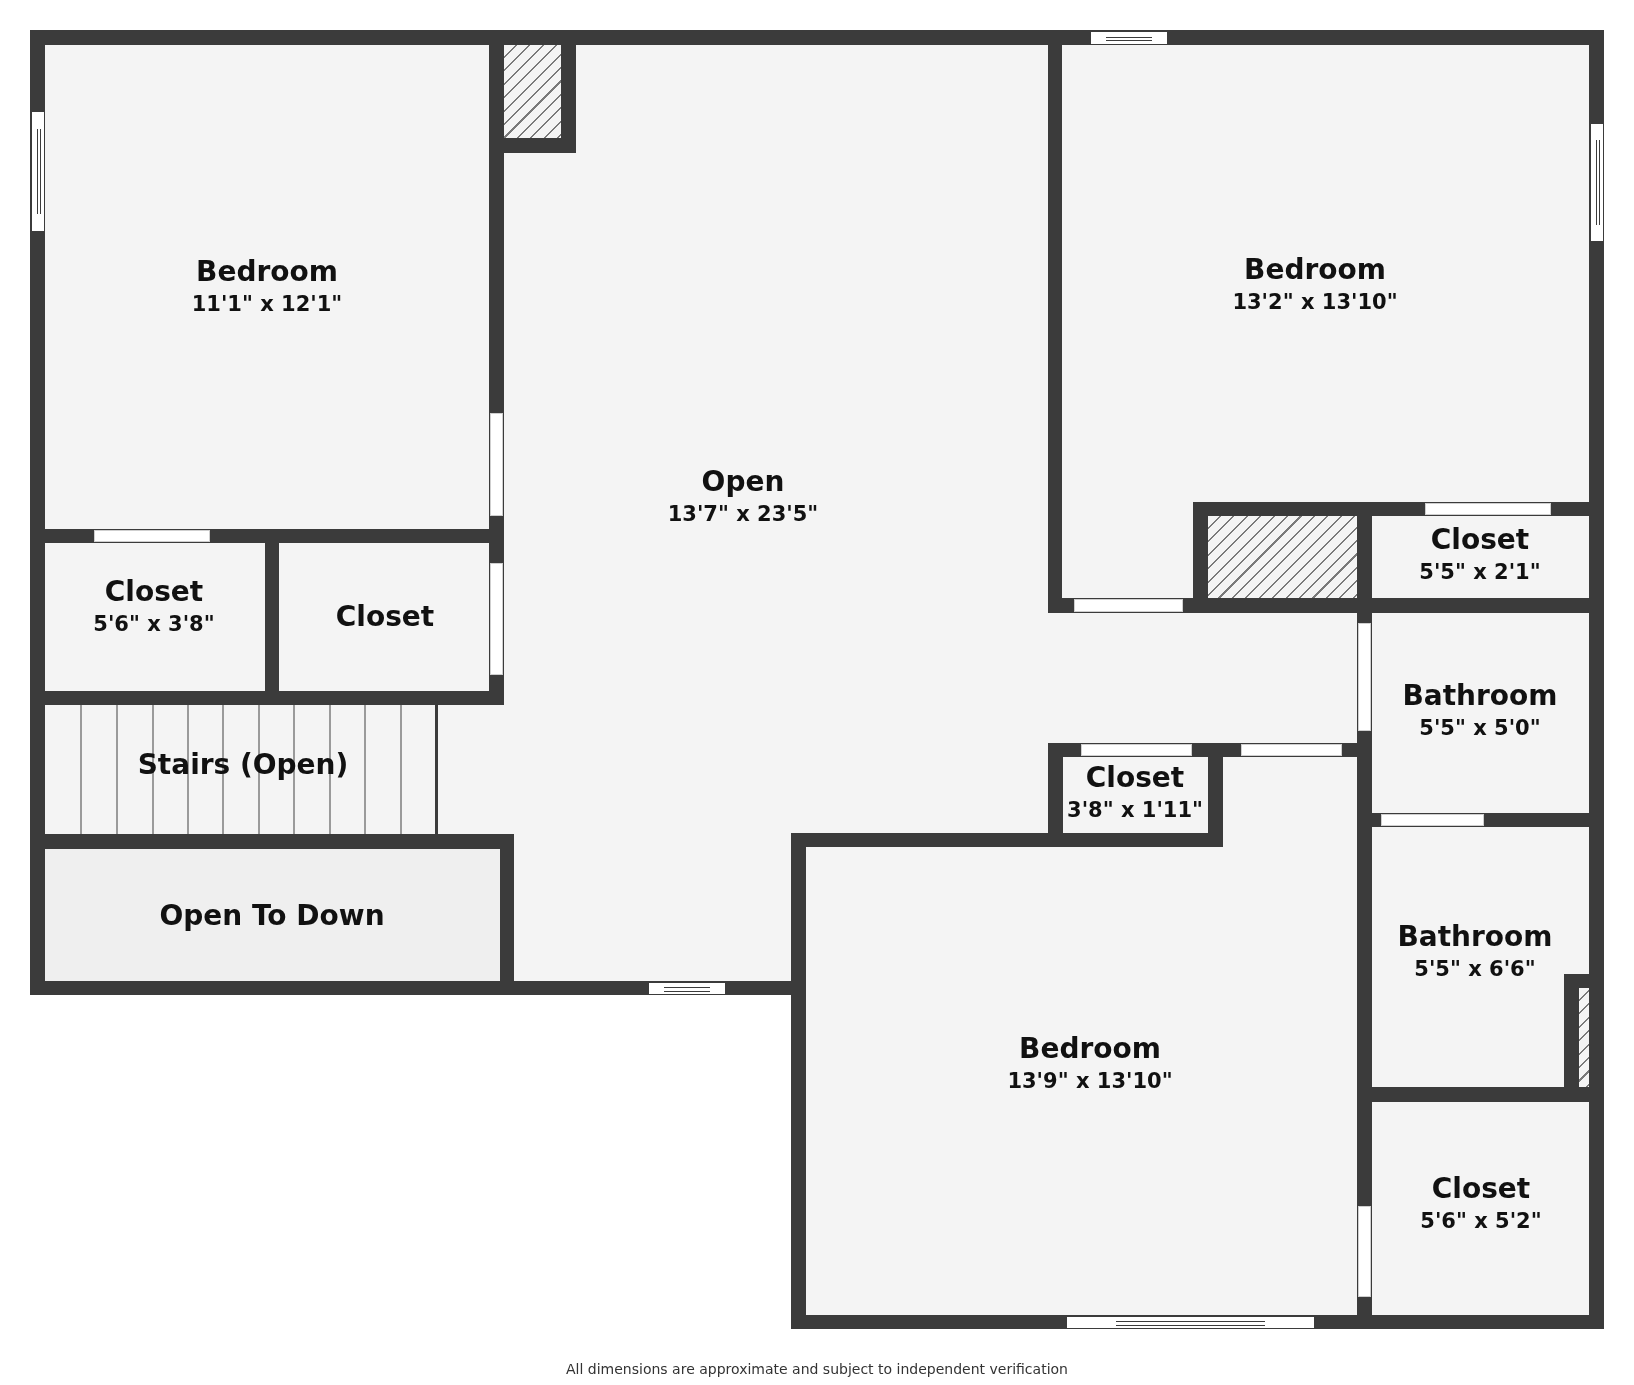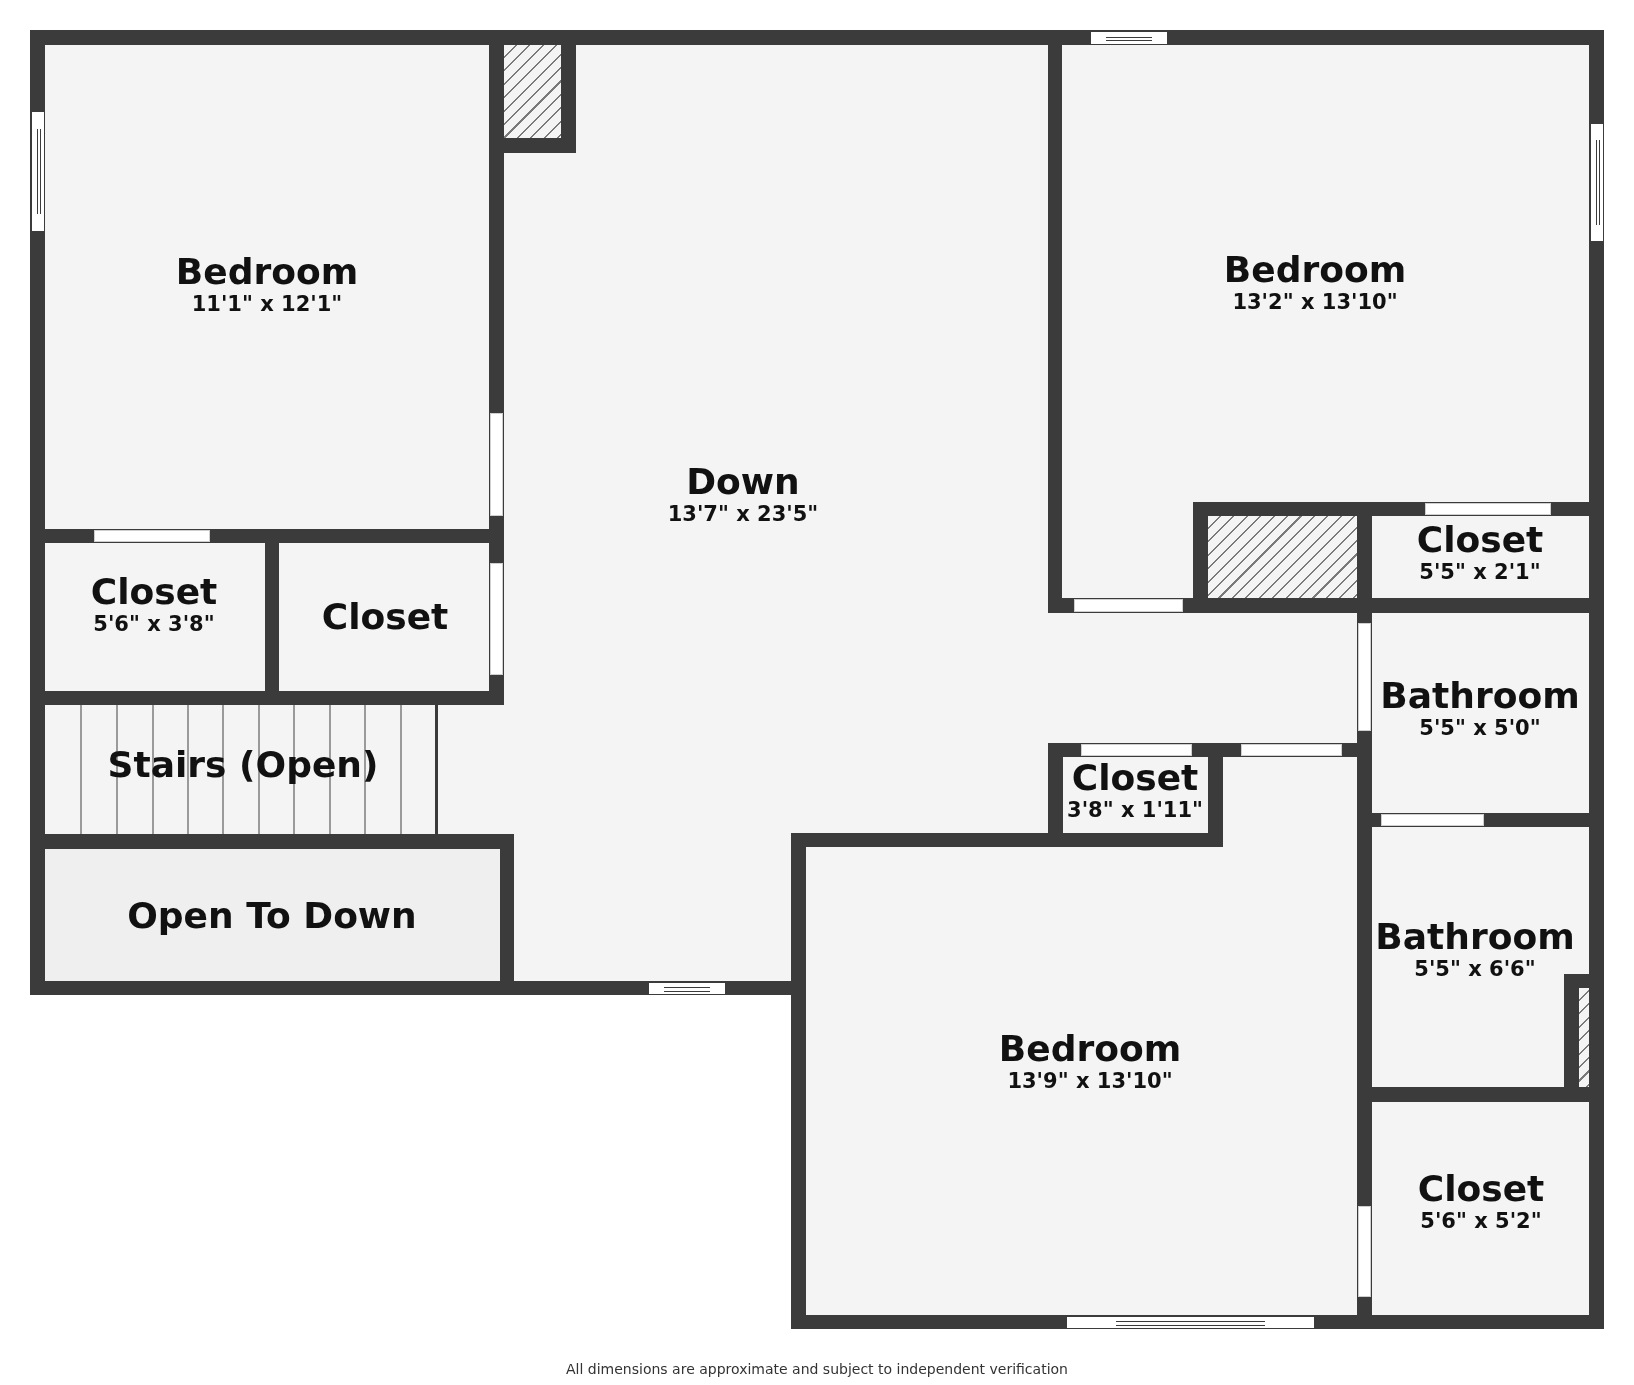--- a/index.html
+++ b/index.html
@@ -11,21 +11,21 @@
   .door { position:absolute; background:#ffffff; box-shadow: inset 0 0 0 1px #cfcfcf; }
   .win { position:absolute; background:#ffffff; border:1px solid #3b3b3b; box-sizing:border-box; }
   .win.h::before { content:""; position:absolute; left:20%; right:20%; top:40%; height:20%;
                    border-top:1px solid #3b3b3b; border-bottom:1px solid #3b3b3b; }
   .win.v::before { content:""; position:absolute; top:14%; bottom:14%; left:40%; width:20%;
                    border-left:1px solid #3b3b3b; border-right:1px solid #3b3b3b; }
   .hatch { position:absolute;
            background: repeating-linear-gradient(135deg, #f4f4f4 0, #f4f4f4 8px, #7a7a7a 8px, #7a7a7a 9.5px); }
   .stair-line { position:absolute; width:1.5px; background:#9a9a9a; }
   .label { position:absolute; transform:translate(-50%,-50%); text-align:center; white-space:nowrap; color:#111; }
-  .label .t { font-weight:bold; font-size:36px; line-height:34px; display:block; }
+  .label .t { font-weight:bold; font-size:28px; line-height:34px; display:block; }
   .label .d { font-weight:bold; font-size:21px; line-height:30px; display:block; }
   .footer { position:absolute; left:0; width:1634px; top:1361px; text-align:center;
             font-size:14px; color:#333; font-family:"DejaVu Sans", sans-serif; }
 </style>
 </head>
 <body>
 
 <div>
 
   <div class="floor" style="left:45px;top:45px;width:445px;height:484px;"></div>
@@ -107,21 +107,21 @@
   <div class="win h" style="left:1090px;top:31px;width:78px;height:14px;"></div>
   <div class="win v" style="left:1590px;top:123px;width:14px;height:119px;"></div>
   <div class="win h" style="left:648px;top:982px;width:78px;height:13px;"></div>
   <div class="win h" style="left:1066px;top:1316px;width:249px;height:13px;"></div>
 
   <div class="label" style="left:267px;top:287px;">
     <span class="t">Bedroom</span>
     <span class="d">11'1" x 12'1"</span>
   </div>
   <div class="label" style="left:743px;top:497px;">
-    <span class="t">Down</span>
+    <span class="t">Open</span>
     <span class="d">13'7" x 23'5"</span>
   </div>
   <div class="label" style="left:1315px;top:285px;">
     <span class="t">Bedroom</span>
     <span class="d">13'2" x 13'10"</span>
   </div>
   <div class="label" style="left:154px;top:607px;">
     <span class="t">Closet</span>
     <span class="d">5'6" x 3'8"</span>
   </div>

